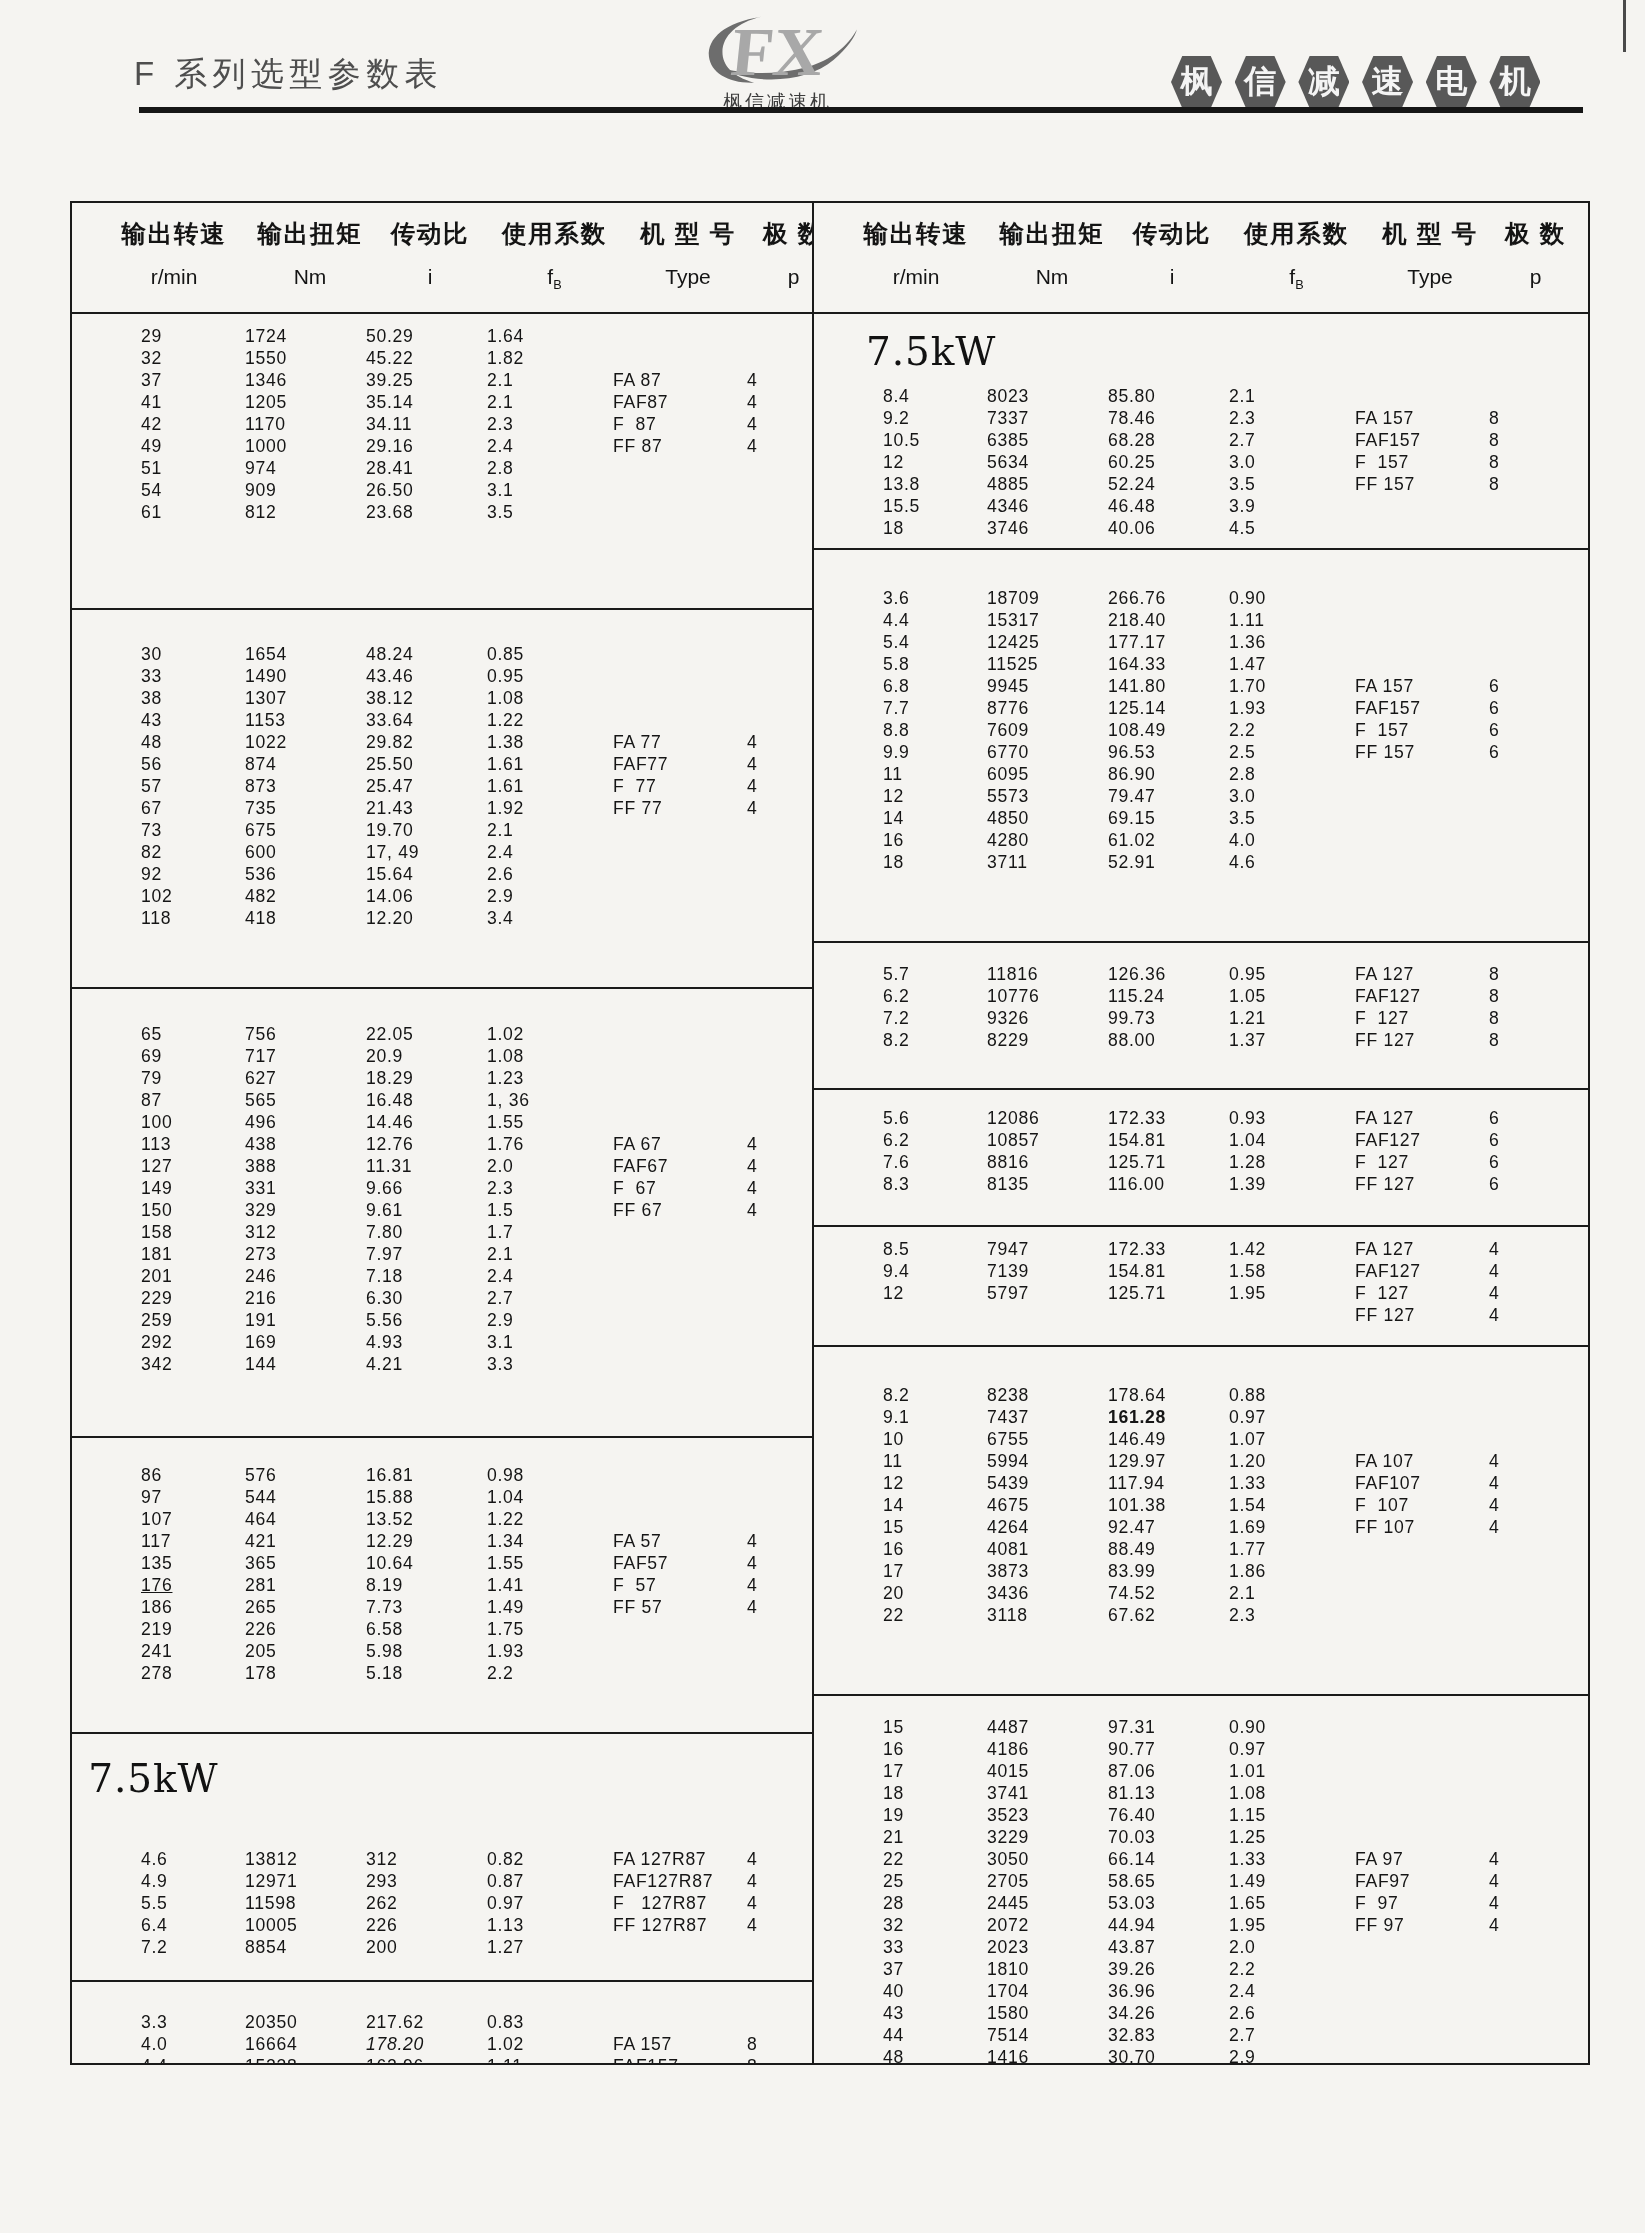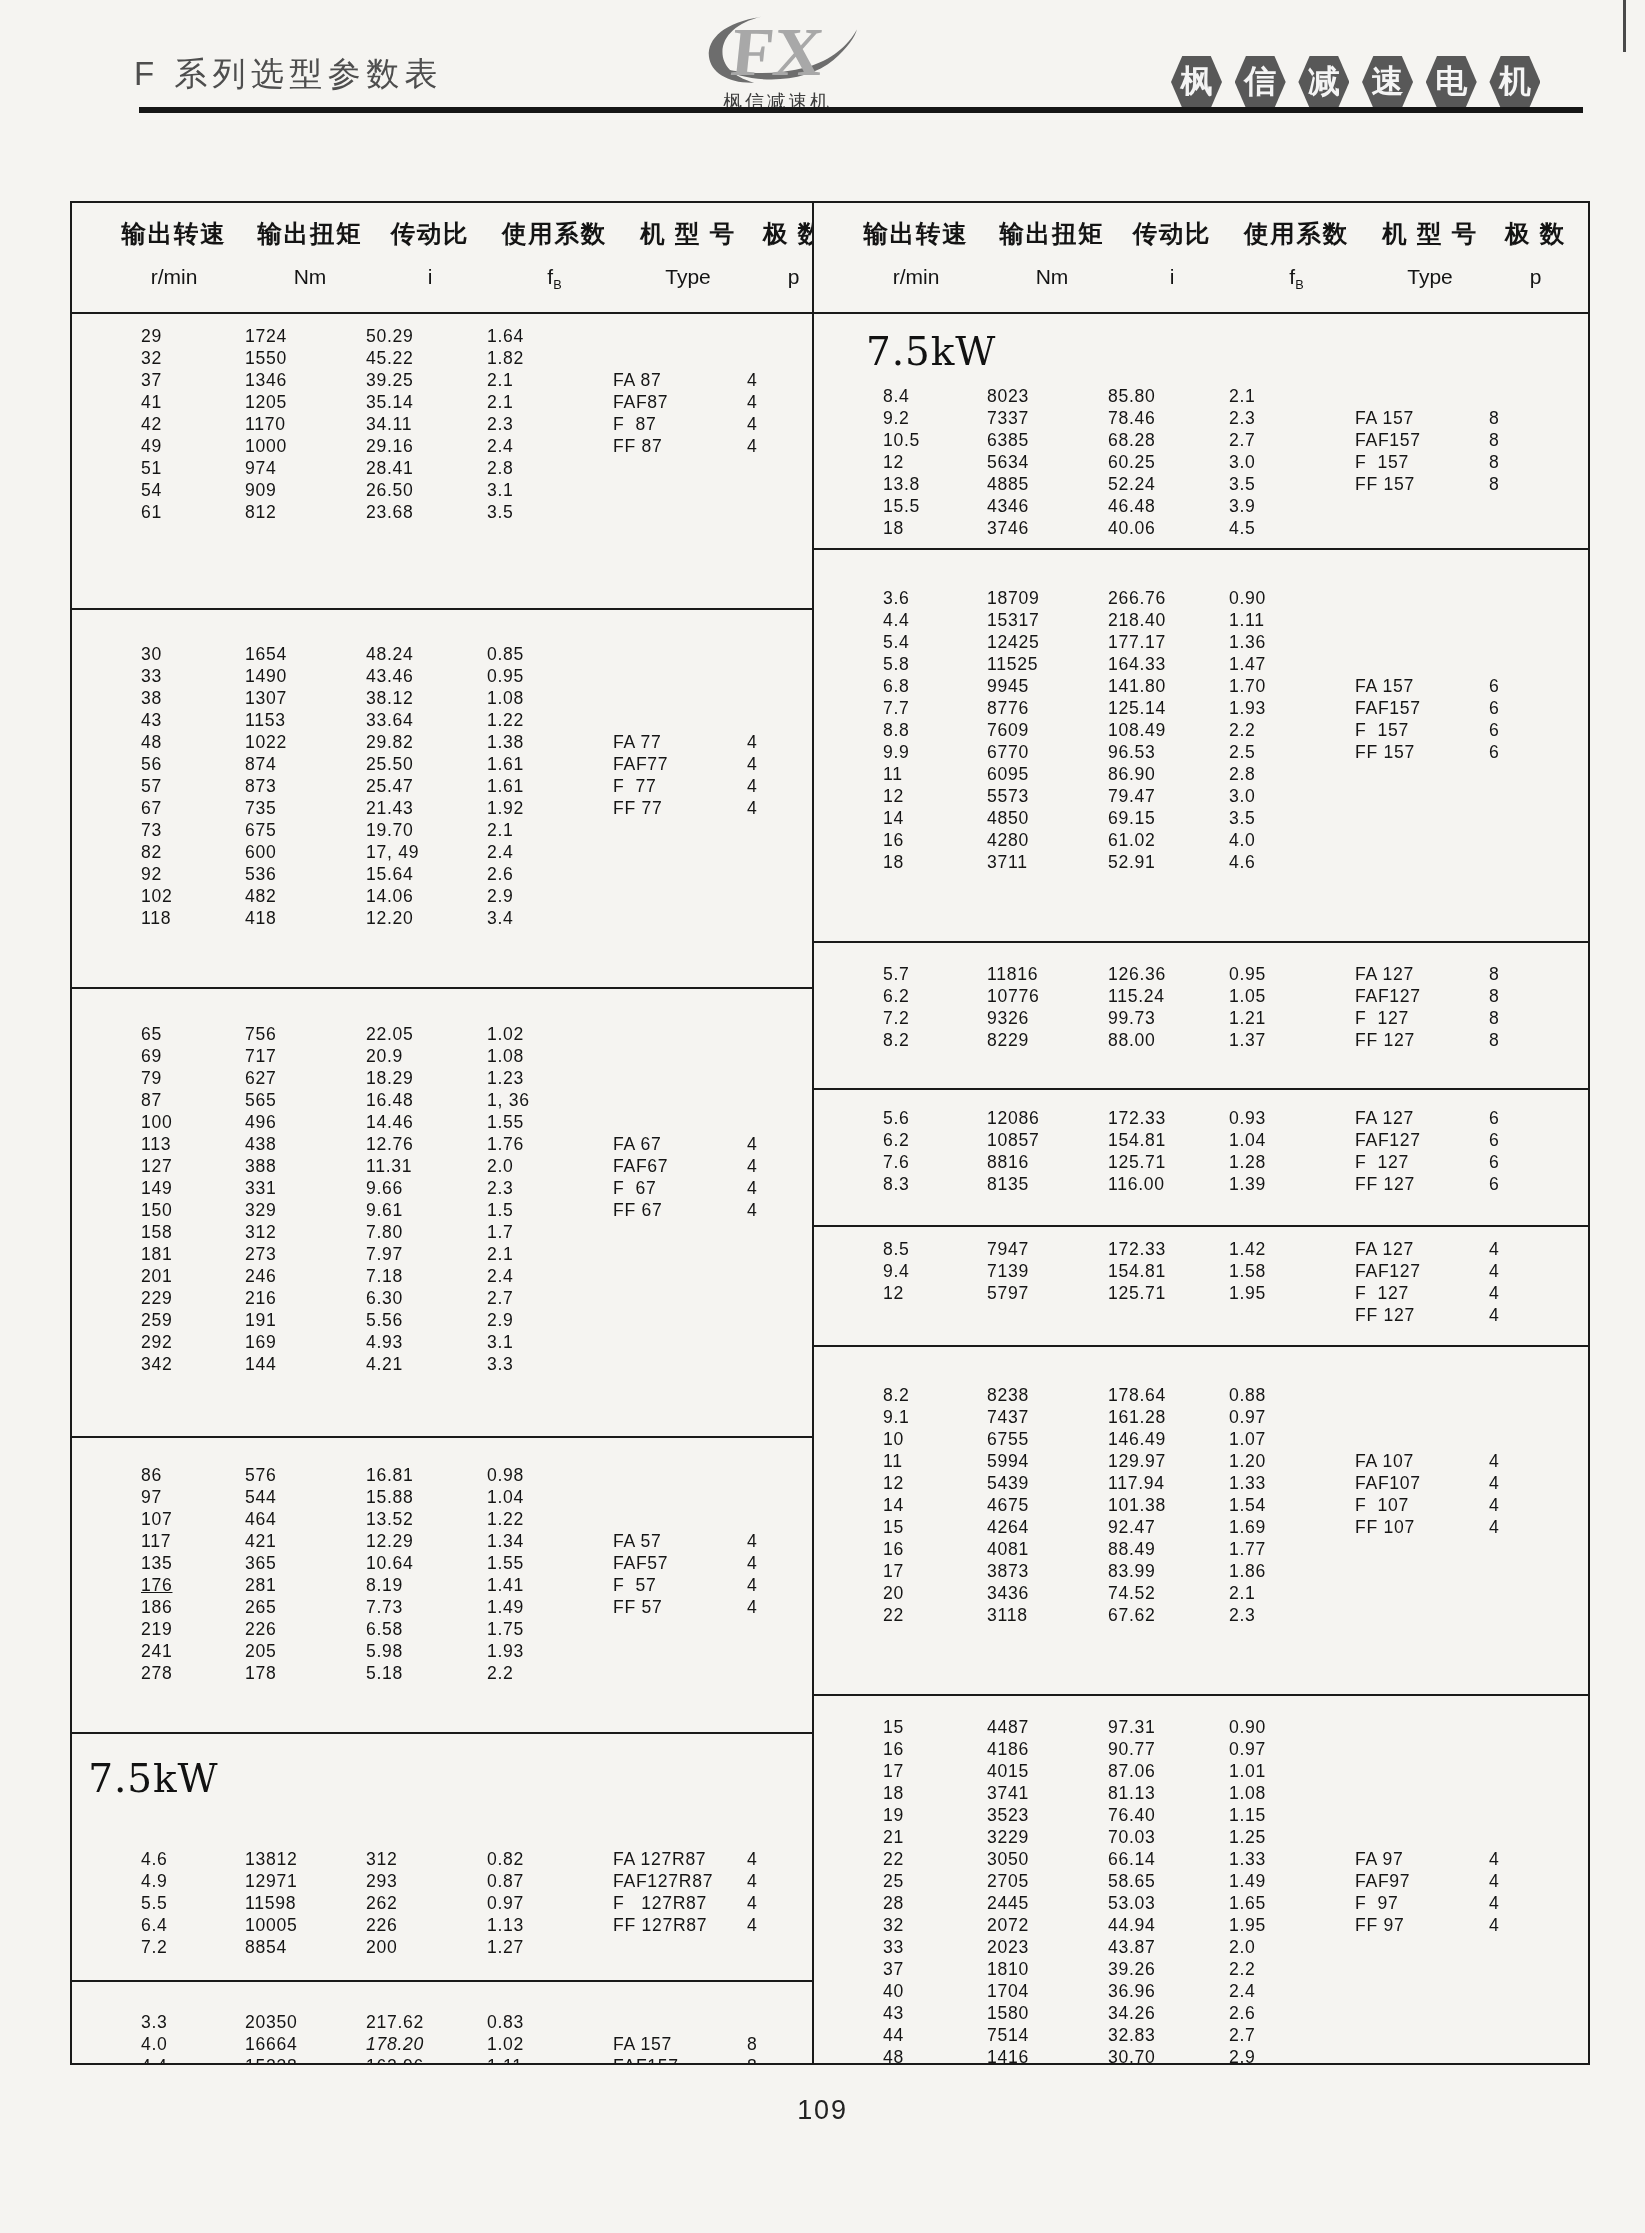--- a/index.html
+++ b/index.html
@@ -613,21 +613,21 @@
             </div>
           </div>
           <div class="block" style="height: 312px;">
             <div class="rows" style="margin-top: 37px;">
               <span class="cell" style="grid-area: 1 / 1;">8.2</span>
               <span class="cell" style="grid-area: 1 / 2;">8238</span>
               <span class="cell" style="grid-area: 1 / 3;">178.64</span>
               <span class="cell" style="grid-area: 1 / 4;">0.88</span>
               <span class="cell" style="grid-area: 2 / 1;">9.1</span>
               <span class="cell" style="grid-area: 2 / 2;">7437</span>
-              <span class="cell" style="grid-area: 2 / 3;">161.28</span>
+              <span class="cell" style="grid-area: 2 / 3; font-weight: bold;">161.28</span>
               <span class="cell" style="grid-area: 2 / 4;">0.97</span>
               <span class="cell" style="grid-area: 3 / 1;">10</span>
               <span class="cell" style="grid-area: 3 / 2;">6755</span>
               <span class="cell" style="grid-area: 3 / 3;">146.49</span>
               <span class="cell" style="grid-area: 3 / 4;">1.07</span>
               <span class="cell" style="grid-area: 4 / 1;">11</span>
               <span class="cell" style="grid-area: 4 / 2;">5994</span>
               <span class="cell" style="grid-area: 4 / 3;">129.97</span>
               <span class="cell" style="grid-area: 4 / 4;">1.20</span>
               <span class="cell" style="grid-area: 5 / 1;">12</span>
@@ -741,16 +741,15 @@
               <span class="cell" style="grid-area: 9 / 5;">F  97</span>
               <span class="cell" style="grid-area: 9 / 6;">4</span>
               <span class="cell" style="grid-area: 10 / 5;">FF 97</span>
               <span class="cell" style="grid-area: 10 / 6;">4</span>
             </div>
           </div>
         </div>
     </div>
   </div>
 
-  <div class="page-number">109</div>
 
 </div>
 
 
 </body></html>

